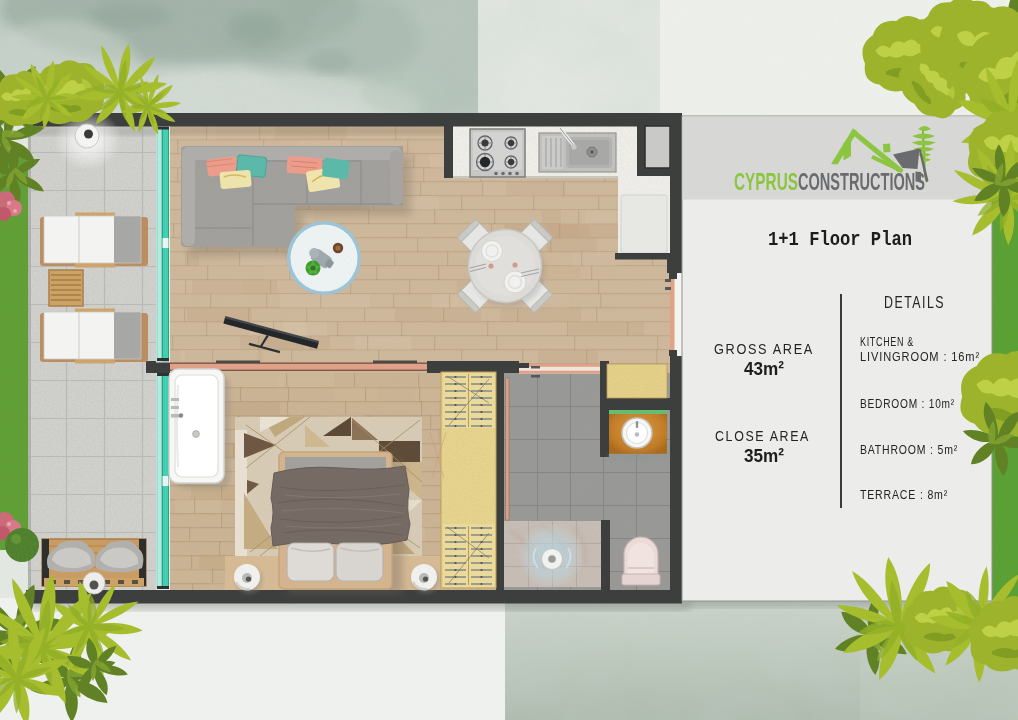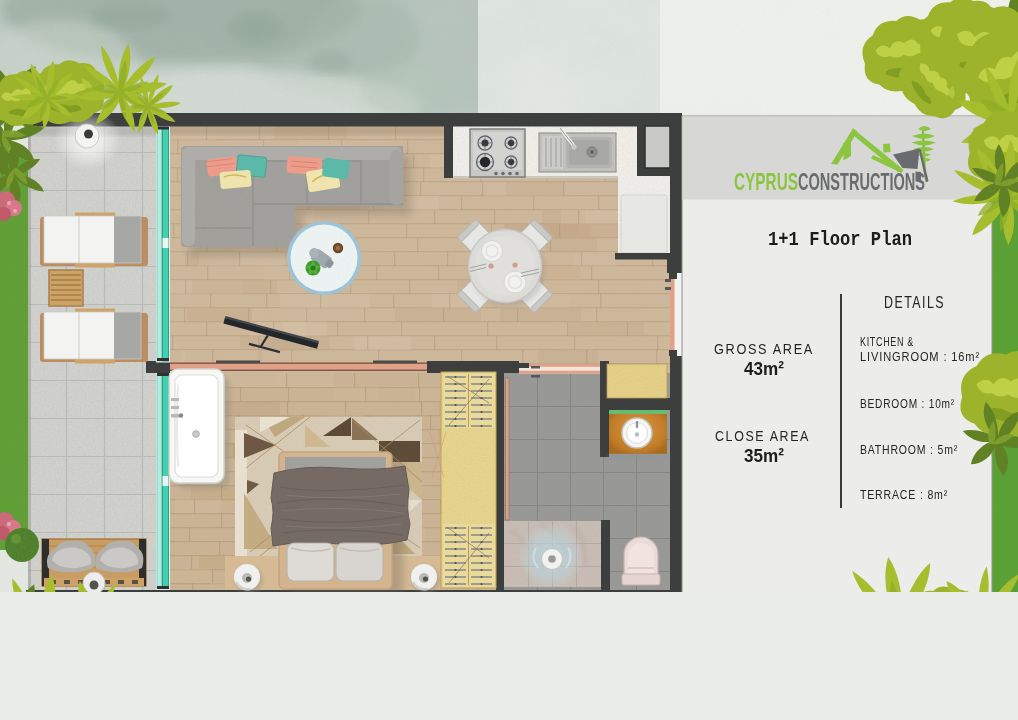--- a/index.html
+++ b/index.html
@@ -1,16 +1,16 @@
 <!DOCTYPE html>
 <html><head>
 <meta charset="utf-8">
 <style>
   html,body{margin:0;padding:0;background:#e9ece8;}
-  #stage{position:relative;width:1018px;height:592px;overflow:hidden;font-family:"Liberation Sans",sans-serif;}
+  #stage{position:relative;width:1018px;height:720px;overflow:hidden;font-family:"Liberation Sans",sans-serif;}
   svg{display:block;}
 </style>
 </head>
 <body>
 <div id="stage">
 <svg width="1018" height="720" viewBox="0 0 1018 720" xmlns="http://www.w3.org/2000/svg">
 <defs>
 
   <filter id="mottle" x="-5%" y="-5%" width="110%" height="110%">
     <feTurbulence type="fractalNoise" baseFrequency="0.014 0.016" numOctaves="4" seed="3" result="n"></feTurbulence>

